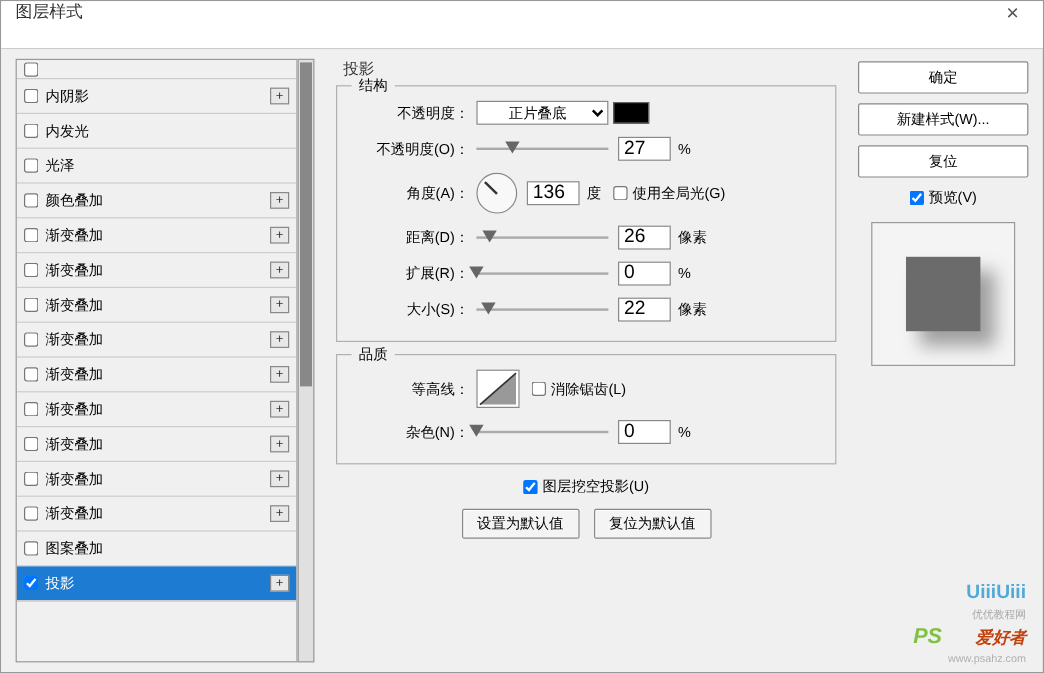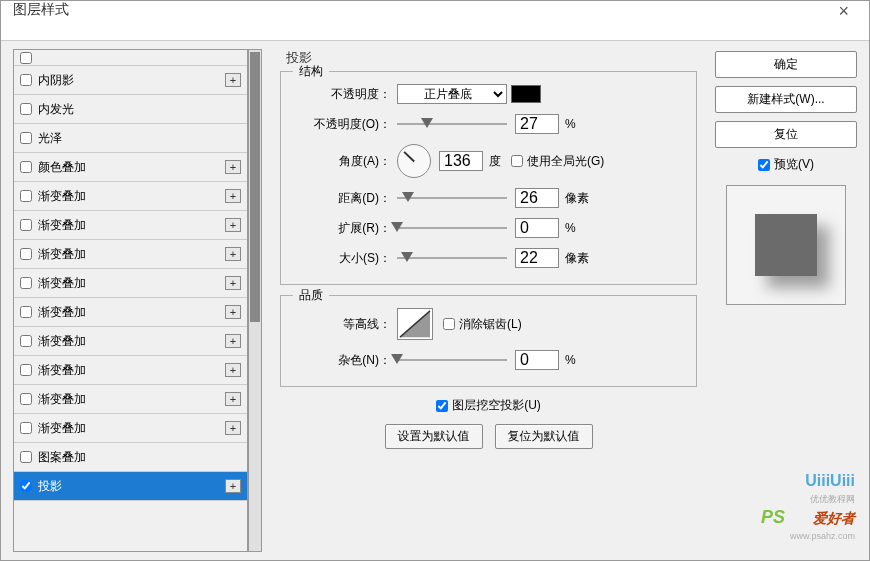--- a/index.html
+++ b/index.html
@@ -35,21 +35,21 @@
 .chk { width: 12px; height: 12px; margin-right: 4px; vertical-align: middle; }
 .contour-box { width: 36px; height: 32px; border: 1px solid #888; background: #fff; margin-right: 10px; position: relative; display: inline-block; }
 .contour-box svg { width: 100%; height: 100%; }
 .btns-row { display: flex; justify-content: center; gap: 12px; margin-top: 4px; }
 .btn-small { padding: 3px 12px; border: 1px solid #888; background: #f4f4f4; font-size: 12px; cursor: pointer; border-radius: 2px; box-shadow: 1px 1px 0 rgba(255,255,255,.6) inset; }
 .right-panel { width: 158px; padding: 10px 12px 10px 4px; }
 .btn-primary { display: block; width: 100%; padding: 4px 12px; text-align: center; border: 1px solid #888; background: #fff; font-size: 12px; margin-bottom: 8px; cursor: pointer; border-radius: 2px; }
 .preview-chk { display: flex; align-items: center; justify-content: center; font-size: 12px; margin: 8px 0 12px 0; }
 .preview-box { width: 120px; height: 120px; border: 1px solid #999; background: #f4f4f4; margin: 0 auto; position: relative; display: flex; align-items: center; justify-content: center; }
 .preview-square { width: 62px; height: 62px; background: #6b6b6b; box-shadow: 12px 12px 14px rgba(0,0,0,.35); }
-.watermarks { position: absolute; right: 14px; bottom: 17px; text-align: right; font-size: 11px; line-height: 1.4; }
+.watermarks { position: absolute; right: 14px; bottom: 4px; text-align: right; font-size: 11px; line-height: 1.4; }
 .wm1 { color: #4fa9d9; font-weight: bold; font-size: 16px; }
 .wm1s { color: #a8a8a8; font-size: 9px; }
 .wm2 { color: #7fc241; font-weight: bold; font-size: 18px; font-style: italic; }
 .wm2 b { color: #7fc241; }
 .wm2 .ah { color: #c2410c; font-size: 14px; margin-left: 28px; }
 .wm2s { color: #b0b0b0; font-size: 9px; }
 </style>
 </head>
 <body>
 

